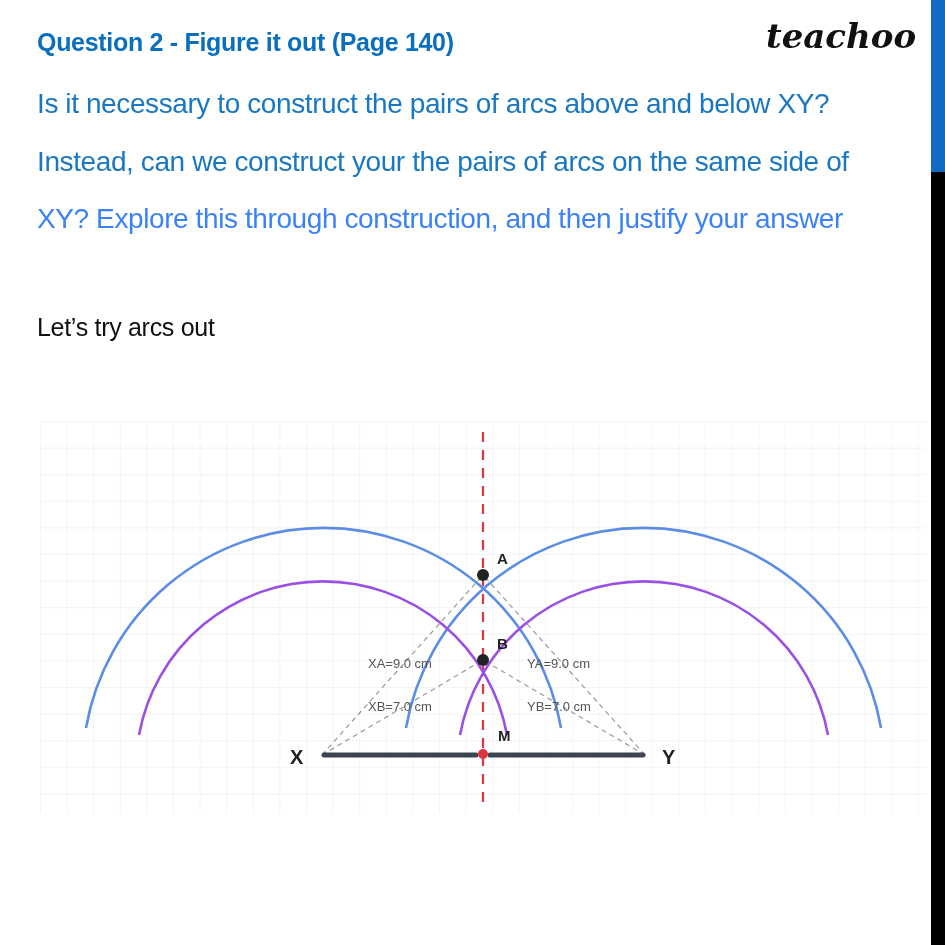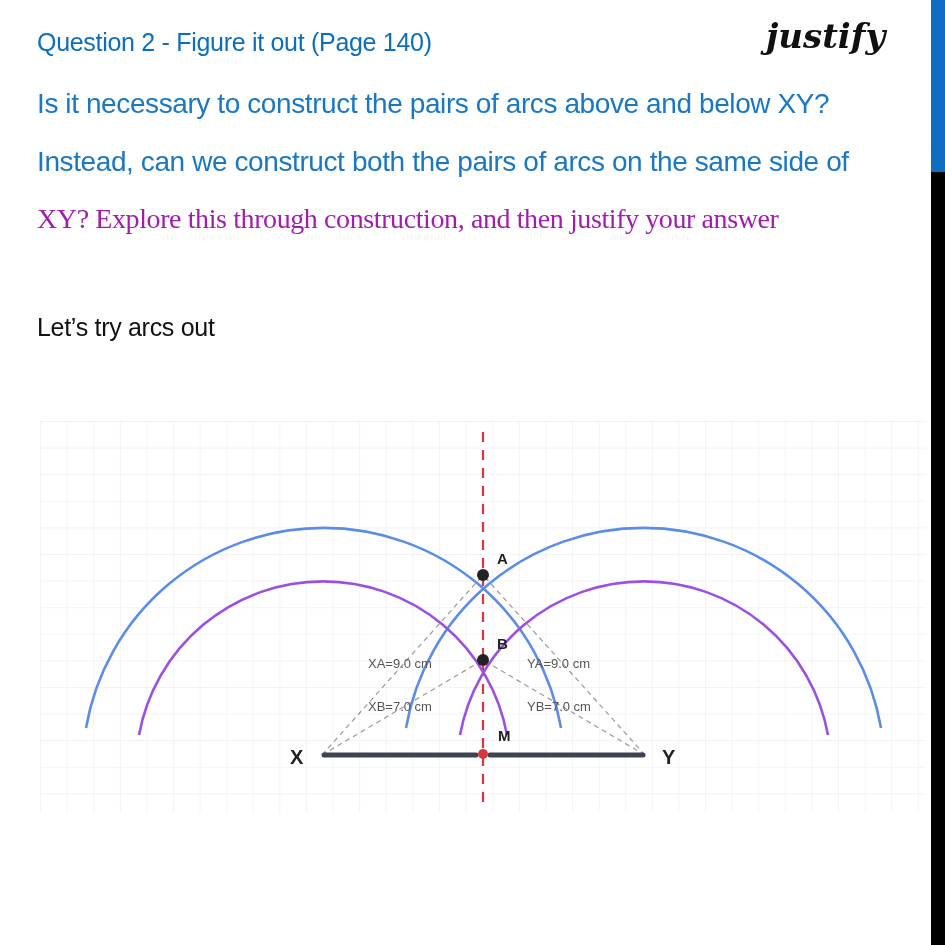--- a/index.html
+++ b/index.html
@@ -4,21 +4,21 @@
 <style>
   html, body { margin: 0; padding: 0; }
   body {
     width: 945px; height: 945px; position: relative; overflow: hidden;
     background: #ffffff; font-family: "Liberation Sans", sans-serif;
   }
   .side-bar-blue { position: absolute; left: 931px; top: 0; width: 14px; height: 172px; }
   .side-bar-black { position: absolute; left: 931px; top: 172px; width: 14px; height: 773px; }
   .title {
     position: absolute; left: 37px; top: 28px;
-    font-size: 25px; font-weight: normal; letter-spacing: -0.3px;
+    font-size: 25px; font-weight: bold; letter-spacing: -0.3px;
     font-family: "Liberation Sans", sans-serif; white-space: nowrap;
   }
   .brand {
     position: absolute; left: 766px; top: 16px;
     font-family: "DejaVu Serif", serif; font-style: italic; font-weight: bold;
     font-size: 34px; letter-spacing: 0px; color: #111;
   }
   .q-line {
     position: absolute; left: 37px; font-size: 28px; white-space: nowrap;
     font-family: "Liberation Sans", sans-serif; letter-spacing: -0.4px;
@@ -30,25 +30,25 @@
   .figure { position: absolute; left: 0; top: 0; }
   .lbl { font-family: "Liberation Sans", sans-serif; }
 </style>
 </head>
 <body>
 
 <div class="side-bar-blue" style="background: rgb(15, 108, 194);"></div>
 <div class="side-bar-black" style="background: rgb(0, 0, 0);"></div>
 
 <div class="title" style="color: rgb(11, 111, 190);">Question 2 - Figure it out (Page 140)</div>
-<div class="brand">justify</div>
+<div class="brand">teachoo</div>
 
 <div class="q-line" style="top: 88px; color: rgb(26, 120, 194);">Is it necessary to construct the pairs of arcs above and below XY?</div>
-<div class="q-line" style="top: 146px; color: rgb(26, 120, 194);">Instead, can we construct both the pairs of arcs on the same side of</div>
-<div class="q-line" style="top: 203px; color: #a21caf; font-family: Liberation Serif, serif;">XY? Explore this through construction, and then justify your answer</div>
+<div class="q-line" style="top: 146px; color: rgb(26, 120, 194);">Instead, can we construct your the pairs of arcs on the same side of</div>
+<div class="q-line" style="top: 203px; color: #3b82f6;">XY? Explore this through construction, and then justify your answer</div>
 
 <div class="intro">Let’s try arcs out</div>
 
 <svg class="figure" width="945" height="945">
   <defs>
     <pattern id="grid" x="40" y="421" width="26.6" height="26.6" patternUnits="userSpaceOnUse">
       <path d="M 0 0 L 0 26.6 M 0 0 L 26.6 0" fill="none" stroke="#efeff2" stroke-width="1.3"></path>
     </pattern>
   </defs>
   <rect x="40" y="421" width="886" height="392" fill="url(#grid)"></rect>

